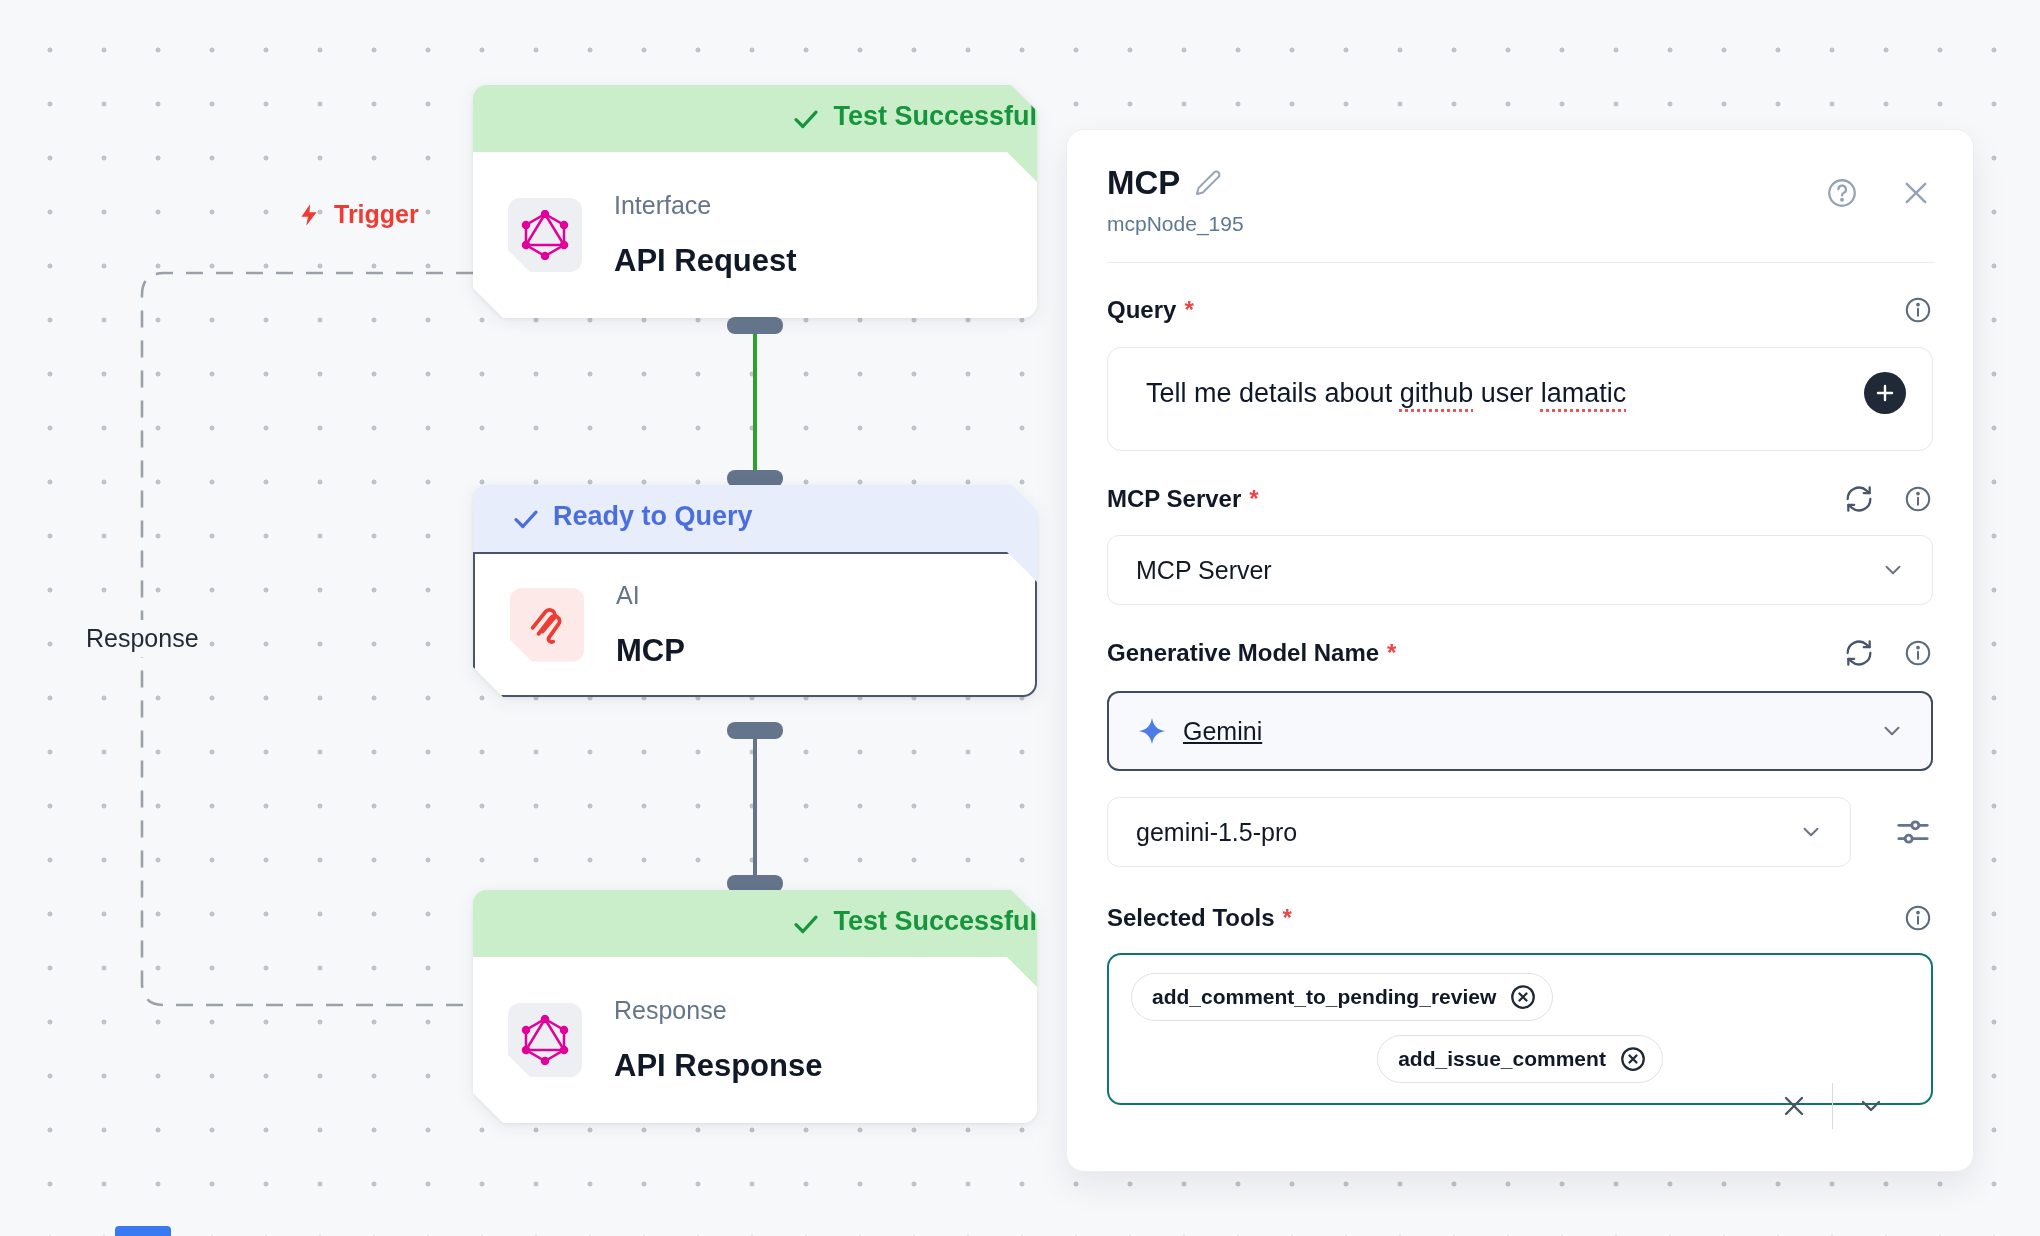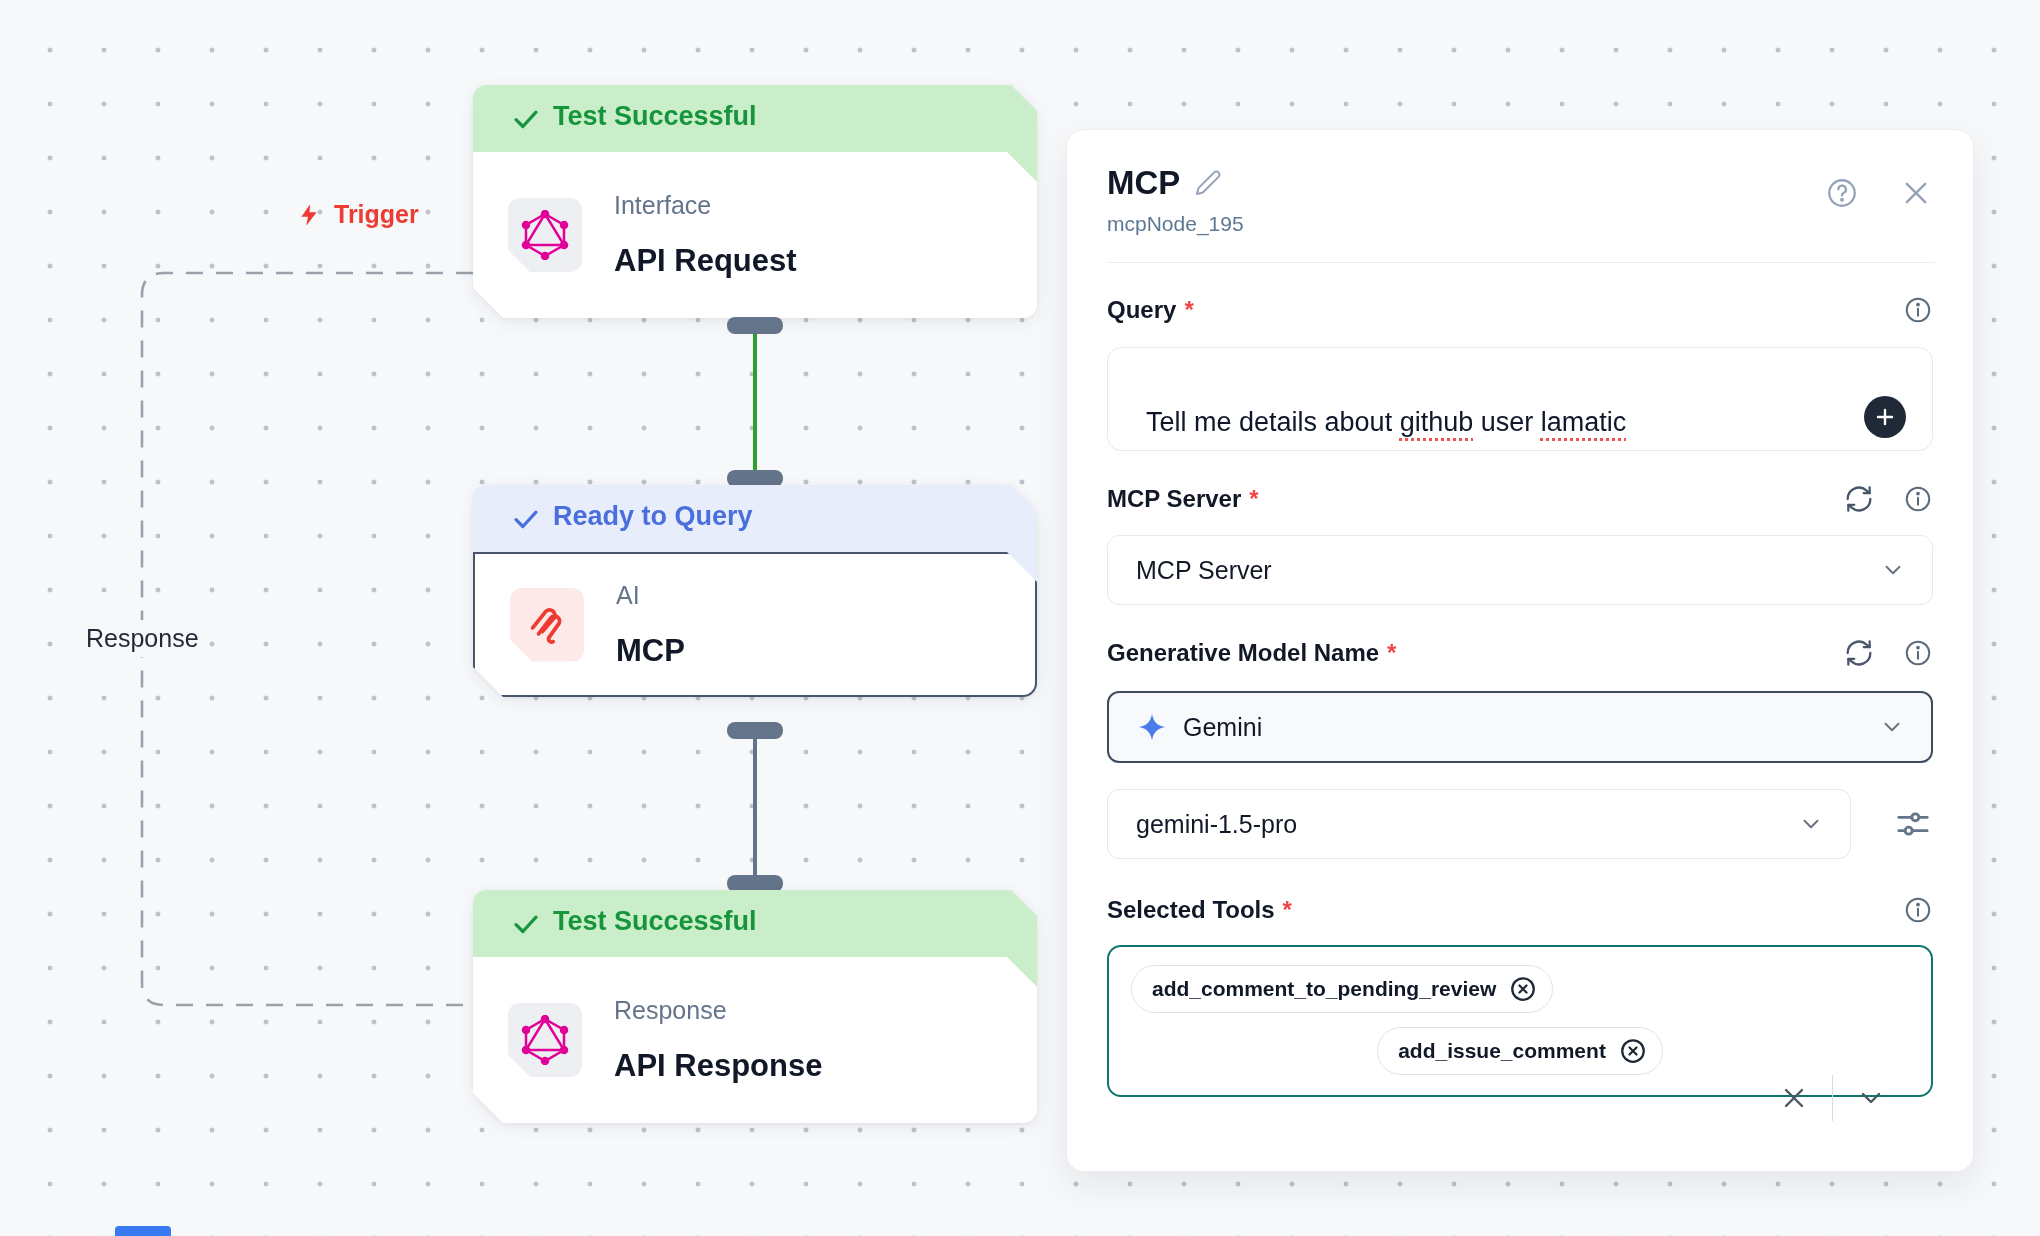--- a/index.html
+++ b/index.html
@@ -27,21 +27,21 @@
   
   .node { position:absolute; left:473px; width:564px; filter:drop-shadow(0 4px 8px rgba(16,24,40,.07)) drop-shadow(0 1px 2px rgba(16,24,40,.05)); }
   .node-banner {
     height:100px; padding:16px 0 0 38px;
     display:flex; align-items:flex-start; gap:12px;
     font-size:27px; font-weight:700;
     border-radius:14px 0 0 0;
     clip-path:polygon(0 0, calc(100% - 26px) 0, 100% 26px, 100% 100%, 0 100%);
   }
   .node-banner .check { width:30px; height:30px; margin-top:3px; }
-  .banner-green { background:#c9eec9; color:#17953c; }
+  .banner-green { background:#c9eec9; color:#17953c;justify-content:flex-end; }
   .banner-blue  { background:#e7edfb; color:#4a6fdc; }
   .node-card {
     position:relative; margin-top:-33px; background:#ffffff;
     height:166px; display:flex; align-items:center; padding-left:35px;
     border-radius:0 0 14px 0;
     clip-path:polygon(0 0, calc(100% - 30px) 0, 100% 30px, 100% 100%, 30px 100%, 0 calc(100% - 30px));
   }
   .node-card.selected { border:2px solid #47566b; height:145px; }
   .node-icon {
     width:74px; height:74px; border-radius:12px;
@@ -69,35 +69,35 @@
   .icon-btn { cursor:pointer; }
   .panel-divider { height:1px; background:#f2ebe8; margin:26px -40px 0 0; width:828px; }
 
   .field-label-row { display:flex; align-items:center; margin-top:32px; }
   .field-label { font-size:24px; font-weight:700; color:#111827; }
   .req { color:#ef4444; margin-left:8px; font-size:24px; font-weight:700; }
   .label-icons { margin-left:auto; display:flex; align-items:center; gap:28px; color:#5b6b7b; }
 
   .query-box {
     margin-top:22px; height:104px; border:1px solid #e6e8ec; border-radius:14px;
-    display:flex; align-items:flex-end; padding:0 26px 12px 38px; background:#fff;
+    display:flex; align-items:center; padding:0 26px 12px 38px; background:#fff;
   }
   .query-text { font-size:27px; color:#0f172a; }
   .misspell { text-decoration:underline dotted #f05252; text-decoration-thickness:2.5px; text-underline-offset:7px; }
   .plus-btn {
     margin-left:auto; width:42px; height:42px; border-radius:50%;
     background:#1f2937; color:#fff; display:flex; align-items:center; justify-content:center; cursor:pointer;
   }
 
   .select-box {
     margin-top:20px; height:70px; border:1px solid #e6e8ec; border-radius:12px; background:#fff;
     display:flex; align-items:center; padding:0 26px 0 28px; font-size:25px; color:#111827; cursor:pointer;
   }
   .select-box .chev { margin-left:auto; color:#6b7280; }
-  .select-box.focused { border:2px solid #3f4c5e; background:#f7f9fc; height:72px; margin-top:22px; }
+  .select-box.focused { border:2px solid #3f4c5e; background:#f7f9fc; height:80px; margin-top:22px;text-decoration:underline; }
   .provider-wrap { display:flex; align-items:center; gap:16px; }
 
   .model-row { margin-top:26px; display:flex; align-items:center; }
   .model-row .select-box { margin-top:0; flex:0 0 744px; }
   .sliders-wrap { margin-left:auto; color:#64748b; cursor:pointer; }
 
   .tools-box {
     margin-top:20px; height:152px; border:2px solid #0f766e; border-radius:14px; background:#fff;
     padding:18px 22px; position:relative;
   }

